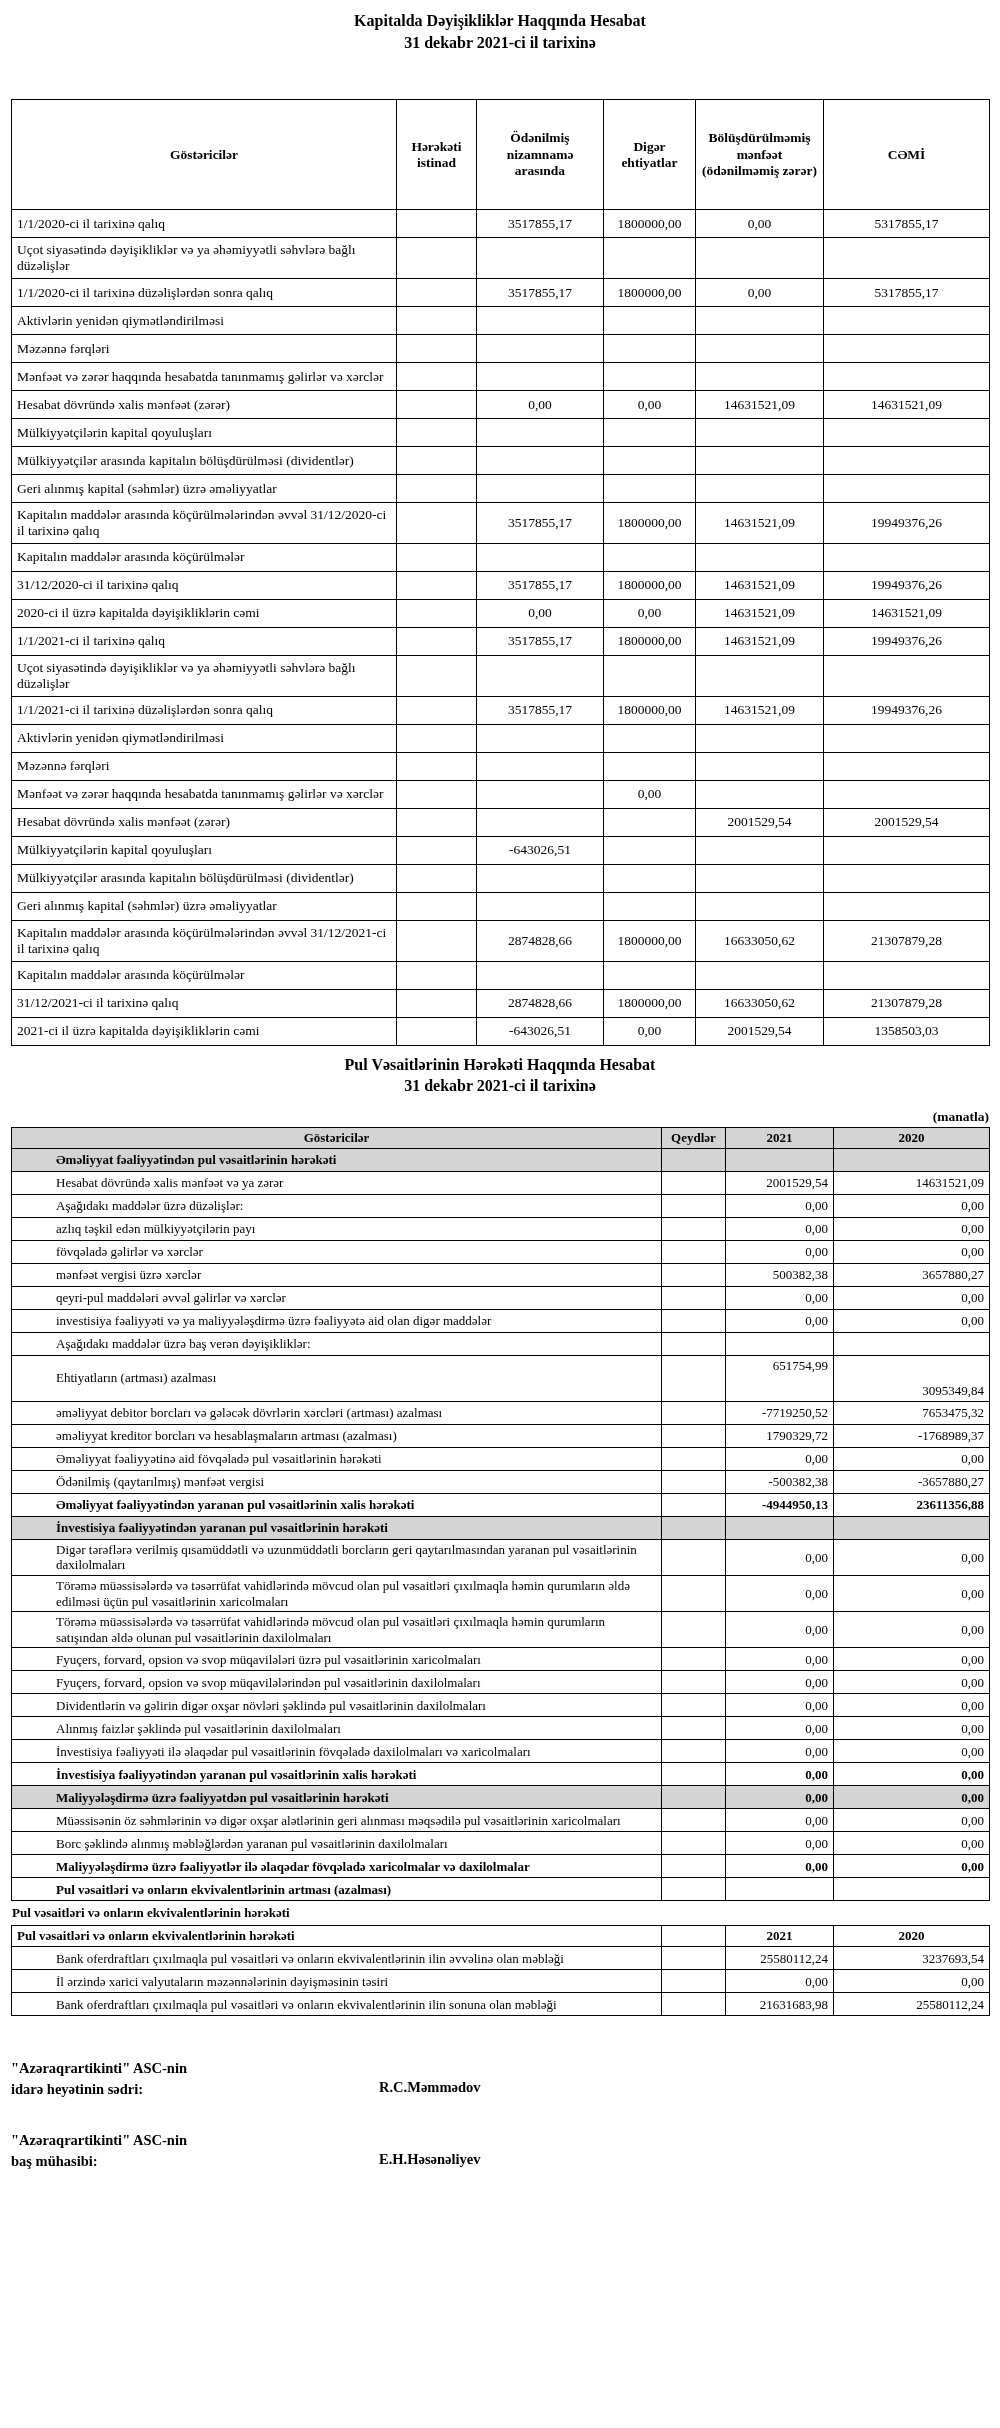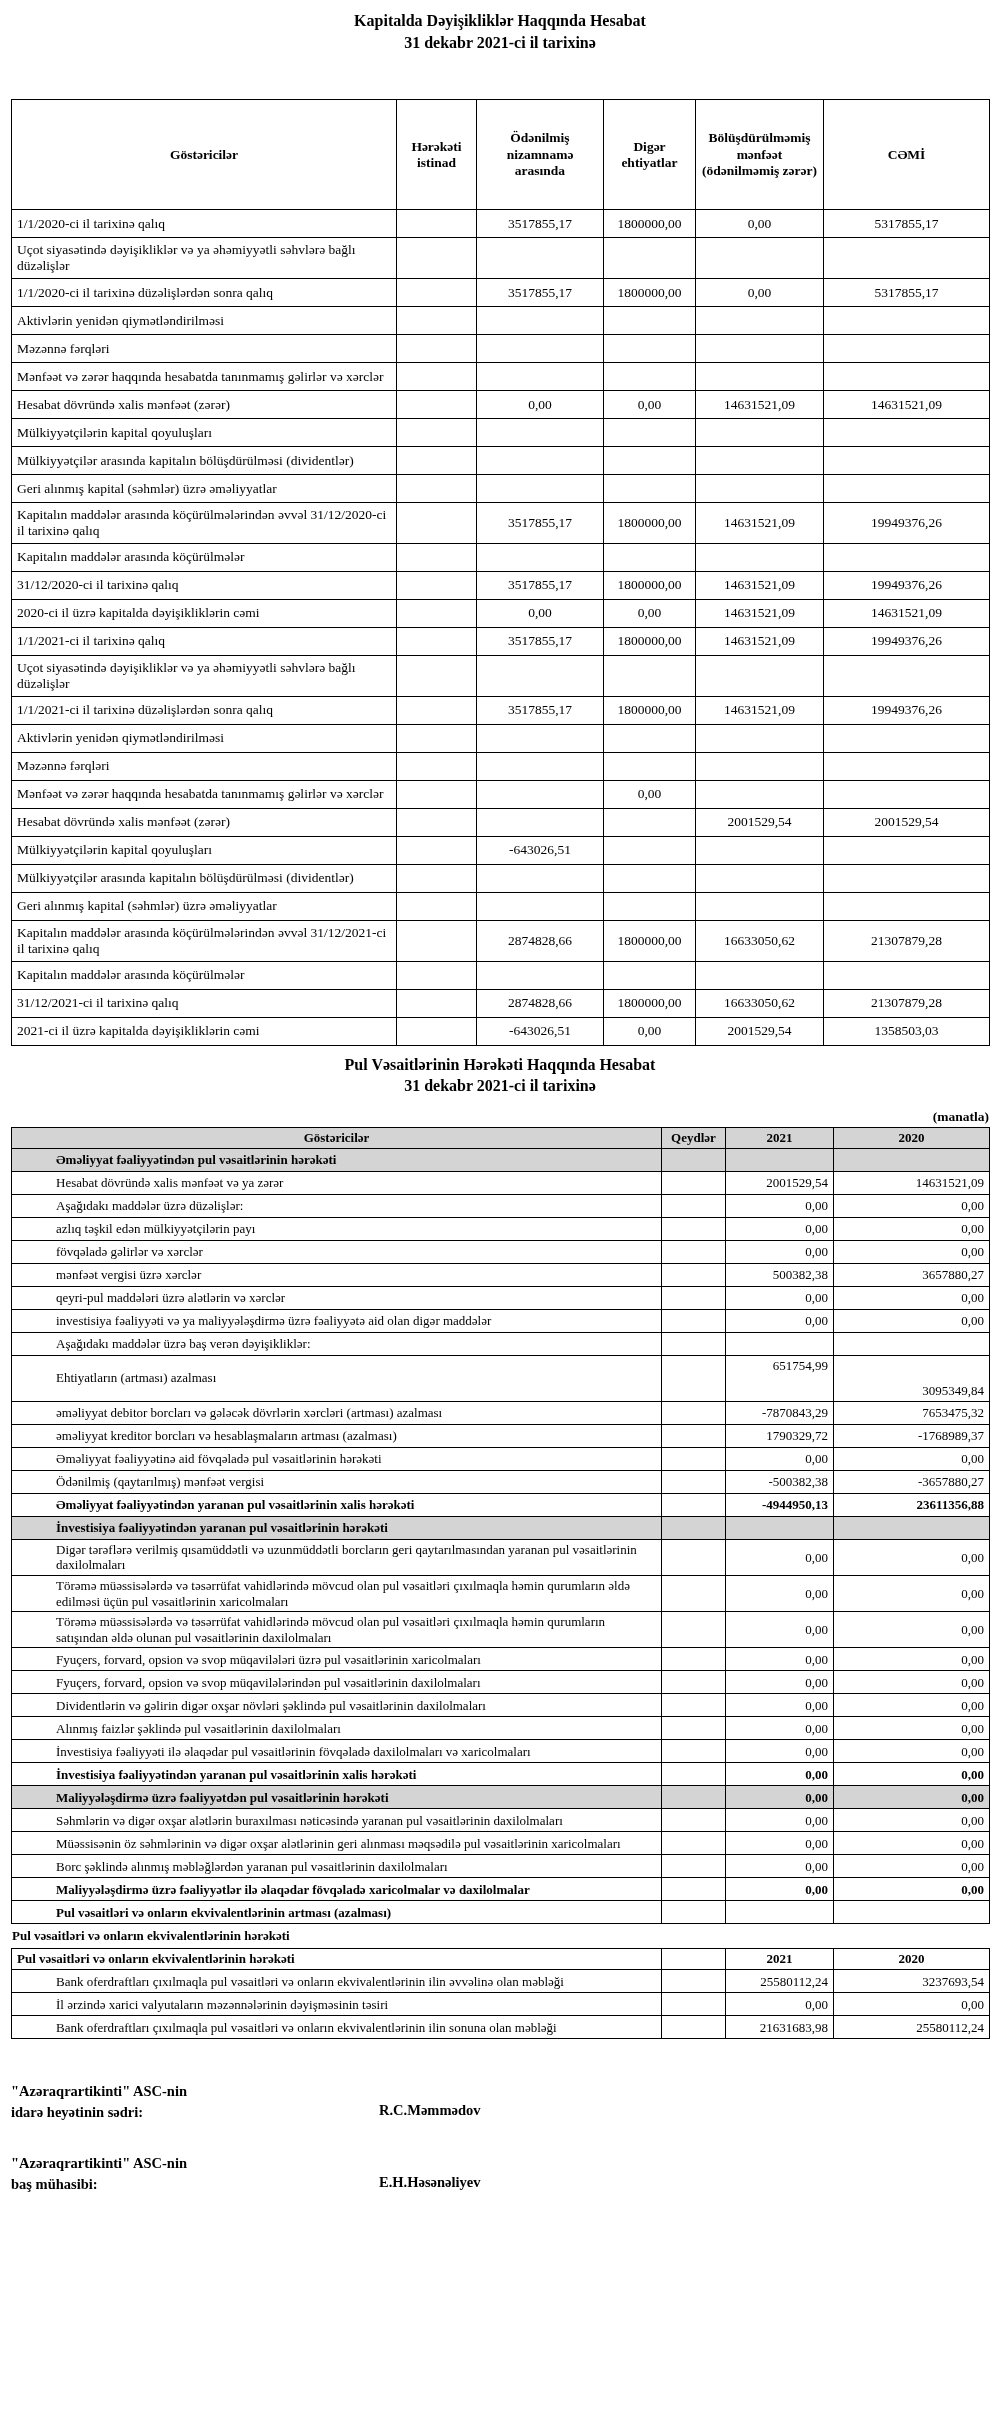--- a/index.html
+++ b/index.html
@@ -407,21 +407,21 @@
           <td class="num">0,00</td>
           <td class="num">0,00</td>
         </tr>
         <tr class="">
           <td class="lbl">mənfəət vergisi üzrə xərclər</td>
           <td class="num"></td>
           <td class="num">500382,38</td>
           <td class="num">3657880,27</td>
         </tr>
         <tr class="">
-          <td class="lbl">qeyri-pul maddələri üzrə alətlərin və xərclər</td>
+          <td class="lbl">qeyri-pul maddələri əvvəl gəlirlər və xərclər</td>
           <td class="num"></td>
           <td class="num">0,00</td>
           <td class="num">0,00</td>
         </tr>
         <tr class="">
           <td class="lbl">investisiya fəaliyyəti və ya maliyyələşdirmə üzrə fəaliyyətə aid olan digər maddələr</td>
           <td class="num"></td>
           <td class="num">0,00</td>
           <td class="num">0,00</td>
         </tr>
@@ -433,21 +433,21 @@
         </tr>
         <tr class="tall">
           <td class="lbl">Ehtiyatların (artması) azalması</td>
           <td class="num"></td>
           <td class="num va-top">651754,99</td>
           <td class="num va-bot">3095349,84</td>
         </tr>
         <tr class="">
           <td class="lbl">əməliyyat debitor borcları və gələcək dövrlərin xərcləri (artması) azalması</td>
           <td class="num"></td>
-          <td class="num">-7870843,29</td>
+          <td class="num">-7719250,52</td>
           <td class="num">7653475,32</td>
         </tr>
         <tr class="">
           <td class="lbl">əməliyyat kreditor borcları və hesablaşmaların artması (azalması)</td>
           <td class="num"></td>
           <td class="num">1790329,72</td>
           <td class="num">-1768989,37</td>
         </tr>
         <tr class="">
           <td class="lbl">Əməliyyat fəaliyyətinə aid fövqəladə pul vəsaitlərinin hərəkəti</td>
@@ -522,26 +522,20 @@
           <td class="num">0,00</td>
         </tr>
         <tr class="total">
           <td class="lbl b">İnvestisiya fəaliyyətindən yaranan pul vəsaitlərinin xalis hərəkəti</td>
           <td class="num"></td>
           <td class="num">0,00</td>
           <td class="num">0,00</td>
         </tr>
         <tr class="section">
           <td class="lbl b">Maliyyələşdirmə üzrə fəaliyyətdən pul vəsaitlərinin hərəkəti</td>
-          <td class="num"></td>
-          <td class="num">0,00</td>
-          <td class="num">0,00</td>
-        </tr>
-        <tr class="">
-          <td class="lbl">Səhmlərin və digər oxşar alətlərin buraxılması nəticəsində yaranan pul vəsaitlərinin daxilolmaları</td>
           <td class="num"></td>
           <td class="num">0,00</td>
           <td class="num">0,00</td>
         </tr>
         <tr class="">
           <td class="lbl">Müəssisənin öz səhmlərinin və digər oxşar alətlərinin geri alınması məqsədilə pul vəsaitlərinin xaricolmaları</td>
           <td class="num"></td>
           <td class="num">0,00</td>
           <td class="num">0,00</td>
         </tr>

